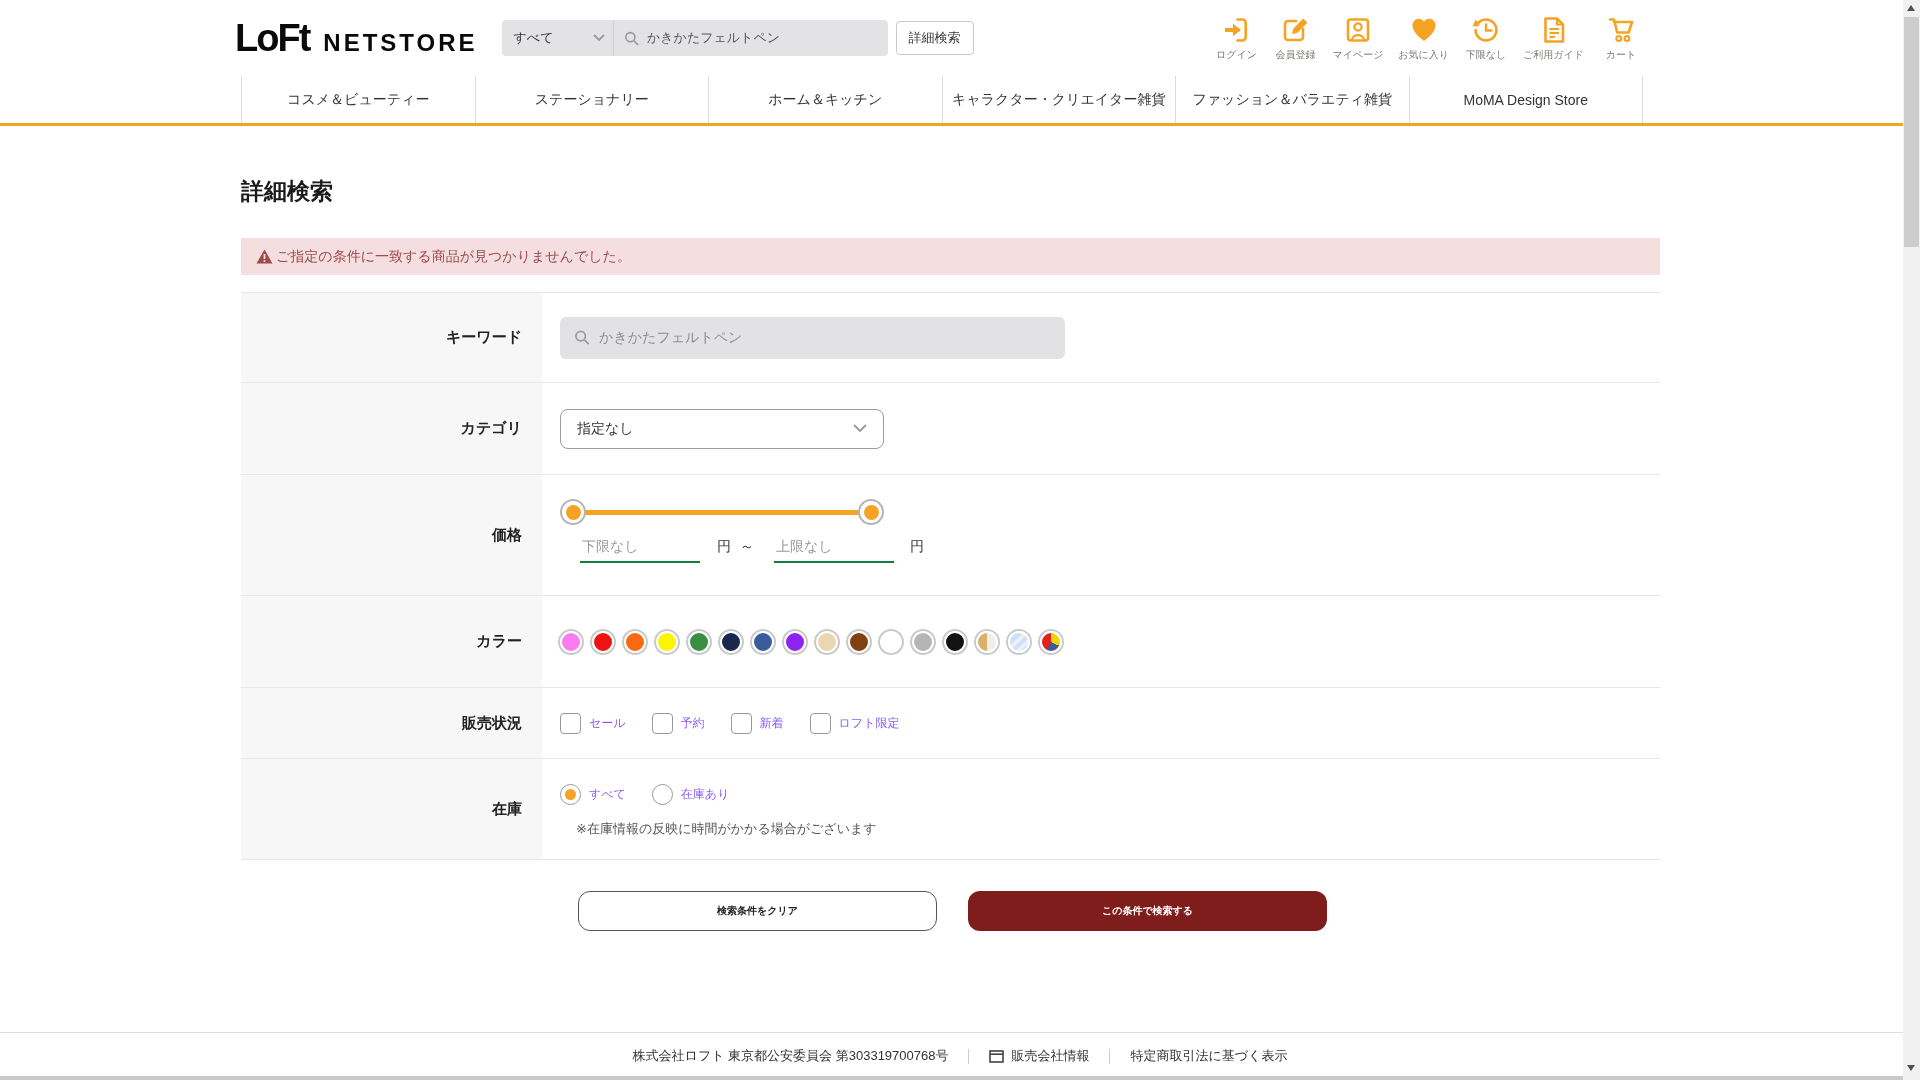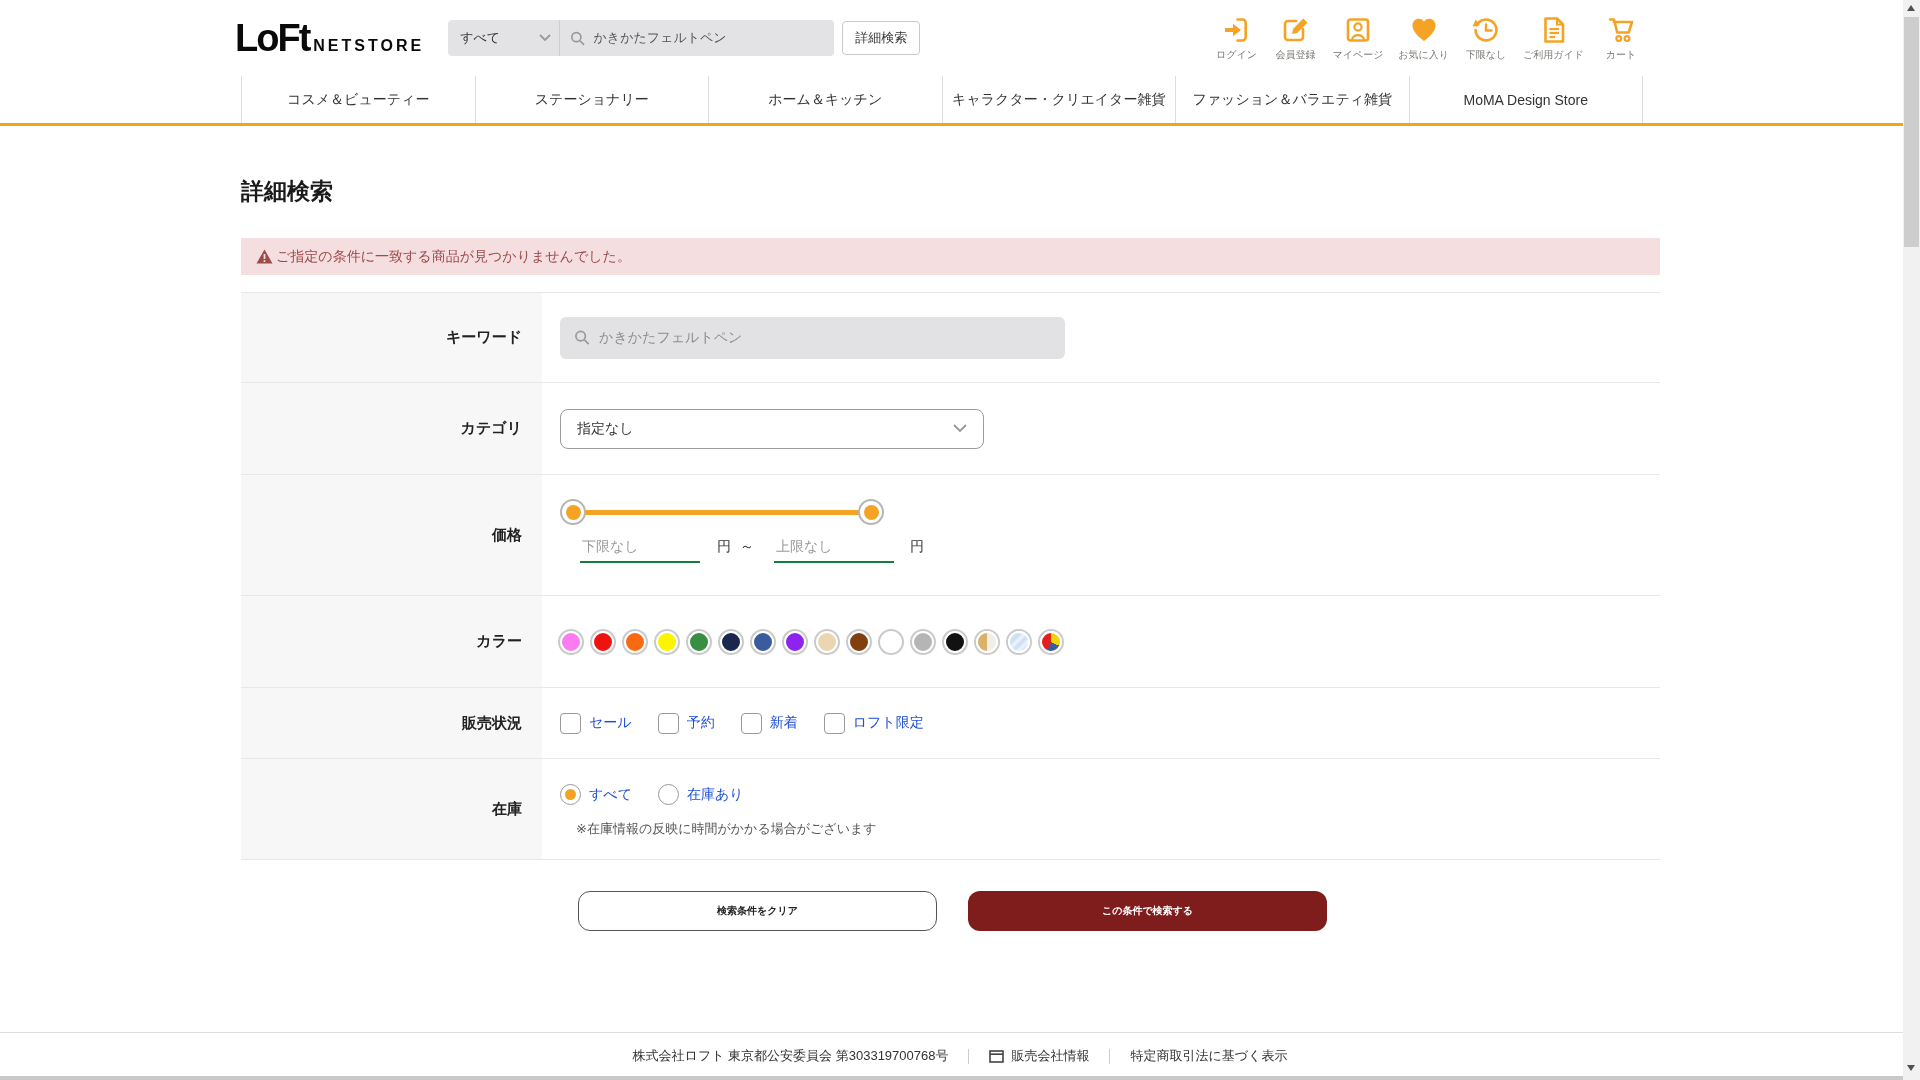--- a/index.html
+++ b/index.html
@@ -4,21 +4,21 @@
 <style>
   * { margin:0; padding:0; box-sizing:border-box; }
   html,body { background:#fff; }
   body { font-family:"Liberation Sans","DejaVu Sans",sans-serif; color:#333; }
   .viewport { position:relative; width:1920px; height:1080px; background:#fff; overflow:hidden; }
 
   
   .topbar { height:76px; display:flex; align-items:center; padding:0 277px 0 235px; }
   .logo { display:flex; align-items:baseline; cursor:pointer; }
   .logo-loft { font-size:38px; font-weight:800; letter-spacing:-2px; color:#0a0a0a; }
-  .logo-net { font-size:16px; font-weight:700; letter-spacing:3px; color:#0a0a0a; margin-left:4px; }
+  .logo-net { font-size:24px; font-weight:700; letter-spacing:3px; color:#0a0a0a; margin-left:14px; }
 
   .searchbar { display:flex; align-items:center; height:36px; background:#E3E3E5; border-radius:4px; margin-left:24px; }
   .search-cat { display:flex; align-items:center; width:112px; padding:0 8px 0 12px; font-size:13px; color:#333; height:100%; border-right:1px solid #cfcfcf; cursor:pointer; }
   .search-cat svg { margin-left:auto; }
   .search-field { display:flex; align-items:center; width:274px; padding:0 10px; gap:8px; height:100%; }
   .search-field input { border:none; background:transparent; outline:none; font-size:13px; color:#555; width:100%; font-family:inherit; }
   .detail-btn { height:34px; margin-left:8px; padding:0 12px; background:#fff; border:1px solid #c9c9c9; border-radius:4px; font-size:13px; color:#333; cursor:pointer; font-family:inherit; }
 
   .quick-links { margin-left:auto; display:flex; align-items:center; gap:15px; }
   .qlink { display:flex; flex-direction:column; align-items:center; cursor:pointer; min-width:44px; }
@@ -40,21 +40,21 @@
   .form { margin:17px 260px 0 241px; border-top:1px solid #e8e8e8; }
   .form-row { display:flex; border-bottom:1px solid #e8e8e8; }
   .row-label { width:301px; background:#F7F7F7; display:flex; align-items:center; justify-content:flex-end; padding-right:20px; font-size:15px; font-weight:600; color:#222; }
   .row-content { flex:1; padding-left:18px; display:flex; align-items:center; }
 
   .r-keyword { height:90px; }
   .keyword-box { width:505px; height:42px; background:#E2E2E4; border-radius:6px; display:flex; align-items:center; gap:9px; padding:0 14px; }
   .keyword-box input { border:none; background:transparent; outline:none; font-size:14px; color:#8C8C8C; width:100%; font-family:inherit; }
 
   .r-category { height:92px; }
-  .select-box { width:424px; height:40px; background:#fff; border:1px solid #9c9c9c; border-radius:8px; display:flex; align-items:center; padding:0 16px; font-size:14px; color:#333; cursor:pointer; }
+  .select-box { width:324px; height:40px; background:#fff; border:1px solid #9c9c9c; border-radius:8px; display:flex; align-items:center; padding:0 16px; font-size:14px; color:#333; cursor:pointer; }
   .select-box svg { margin-left:auto; }
 
   .r-price { height:121px; }
   .r-price .row-content { display:block; padding-top:24px; }
   .slider { position:relative; width:298px; height:26px; margin-left:13px; }
   .slider-track { position:absolute; left:0; right:0; top:11px; height:5px; background:#F5A324; border-radius:3px; }
   .handle { position:absolute; top:0; width:26px; height:26px; border-radius:50%; background:#fff; border:2px solid #B5B5B5; display:flex; align-items:center; justify-content:center; cursor:pointer; }
   .handle::after { content:""; width:15px; height:15px; border-radius:50%; background:#F5A324; }
   .handle.min { left:-13px; } .handle.max { right:-13px; }
   .price-inputs { display:flex; align-items:flex-end; margin-top:13px; font-size:14px; color:#333; }
@@ -63,21 +63,21 @@
   .u1 { margin:0 9px 7px 17px; } .sep { margin:0 0 7px 0; } .in2 { margin-left:13px; } .u2 { margin:0 0 7px 16px; }
 
   .r-color { height:92px; }
   .swatches { display:flex; gap:10px; }
   .swatch { width:22px; height:22px; border-radius:50%; border:2px solid #fff; box-shadow:0 0 0 2px #CACACA; cursor:pointer; }
 
   .r-sale { height:71px; }
   .checks { display:flex; gap:26px; }
   .check-group { display:flex; align-items:center; gap:8px; cursor:pointer; }
   .cb { width:21px; height:21px; border:1px solid #999; border-radius:4px; background:#fff; flex:0 0 auto; }
-  .check-group .lbl, .radio-group .lbl { font-size:14px; color:#1d4ed8; }
+  .check-group .lbl, .radio-group .lbl { font-size:12px; color:#8b5cf6; }
 
   .r-stock { height:101px; }
   .r-stock .row-content { display:block; padding-top:25px; }
   .radios { display:flex; gap:26px; }
   .radio-group { display:flex; align-items:center; gap:8px; cursor:pointer; }
   .radio { width:21px; height:21px; border:1px solid #999; border-radius:50%; background:#fff; position:relative; flex:0 0 auto; }
   .radio.checked::after { content:""; position:absolute; inset:4px; border-radius:50%; background:#F5A324; }
   .stock-note { margin-top:15px; font-size:13px; color:#555;margin-left:16px; }
 
   .actions { display:flex; gap:31px; margin:31px 0 0 578px; }

